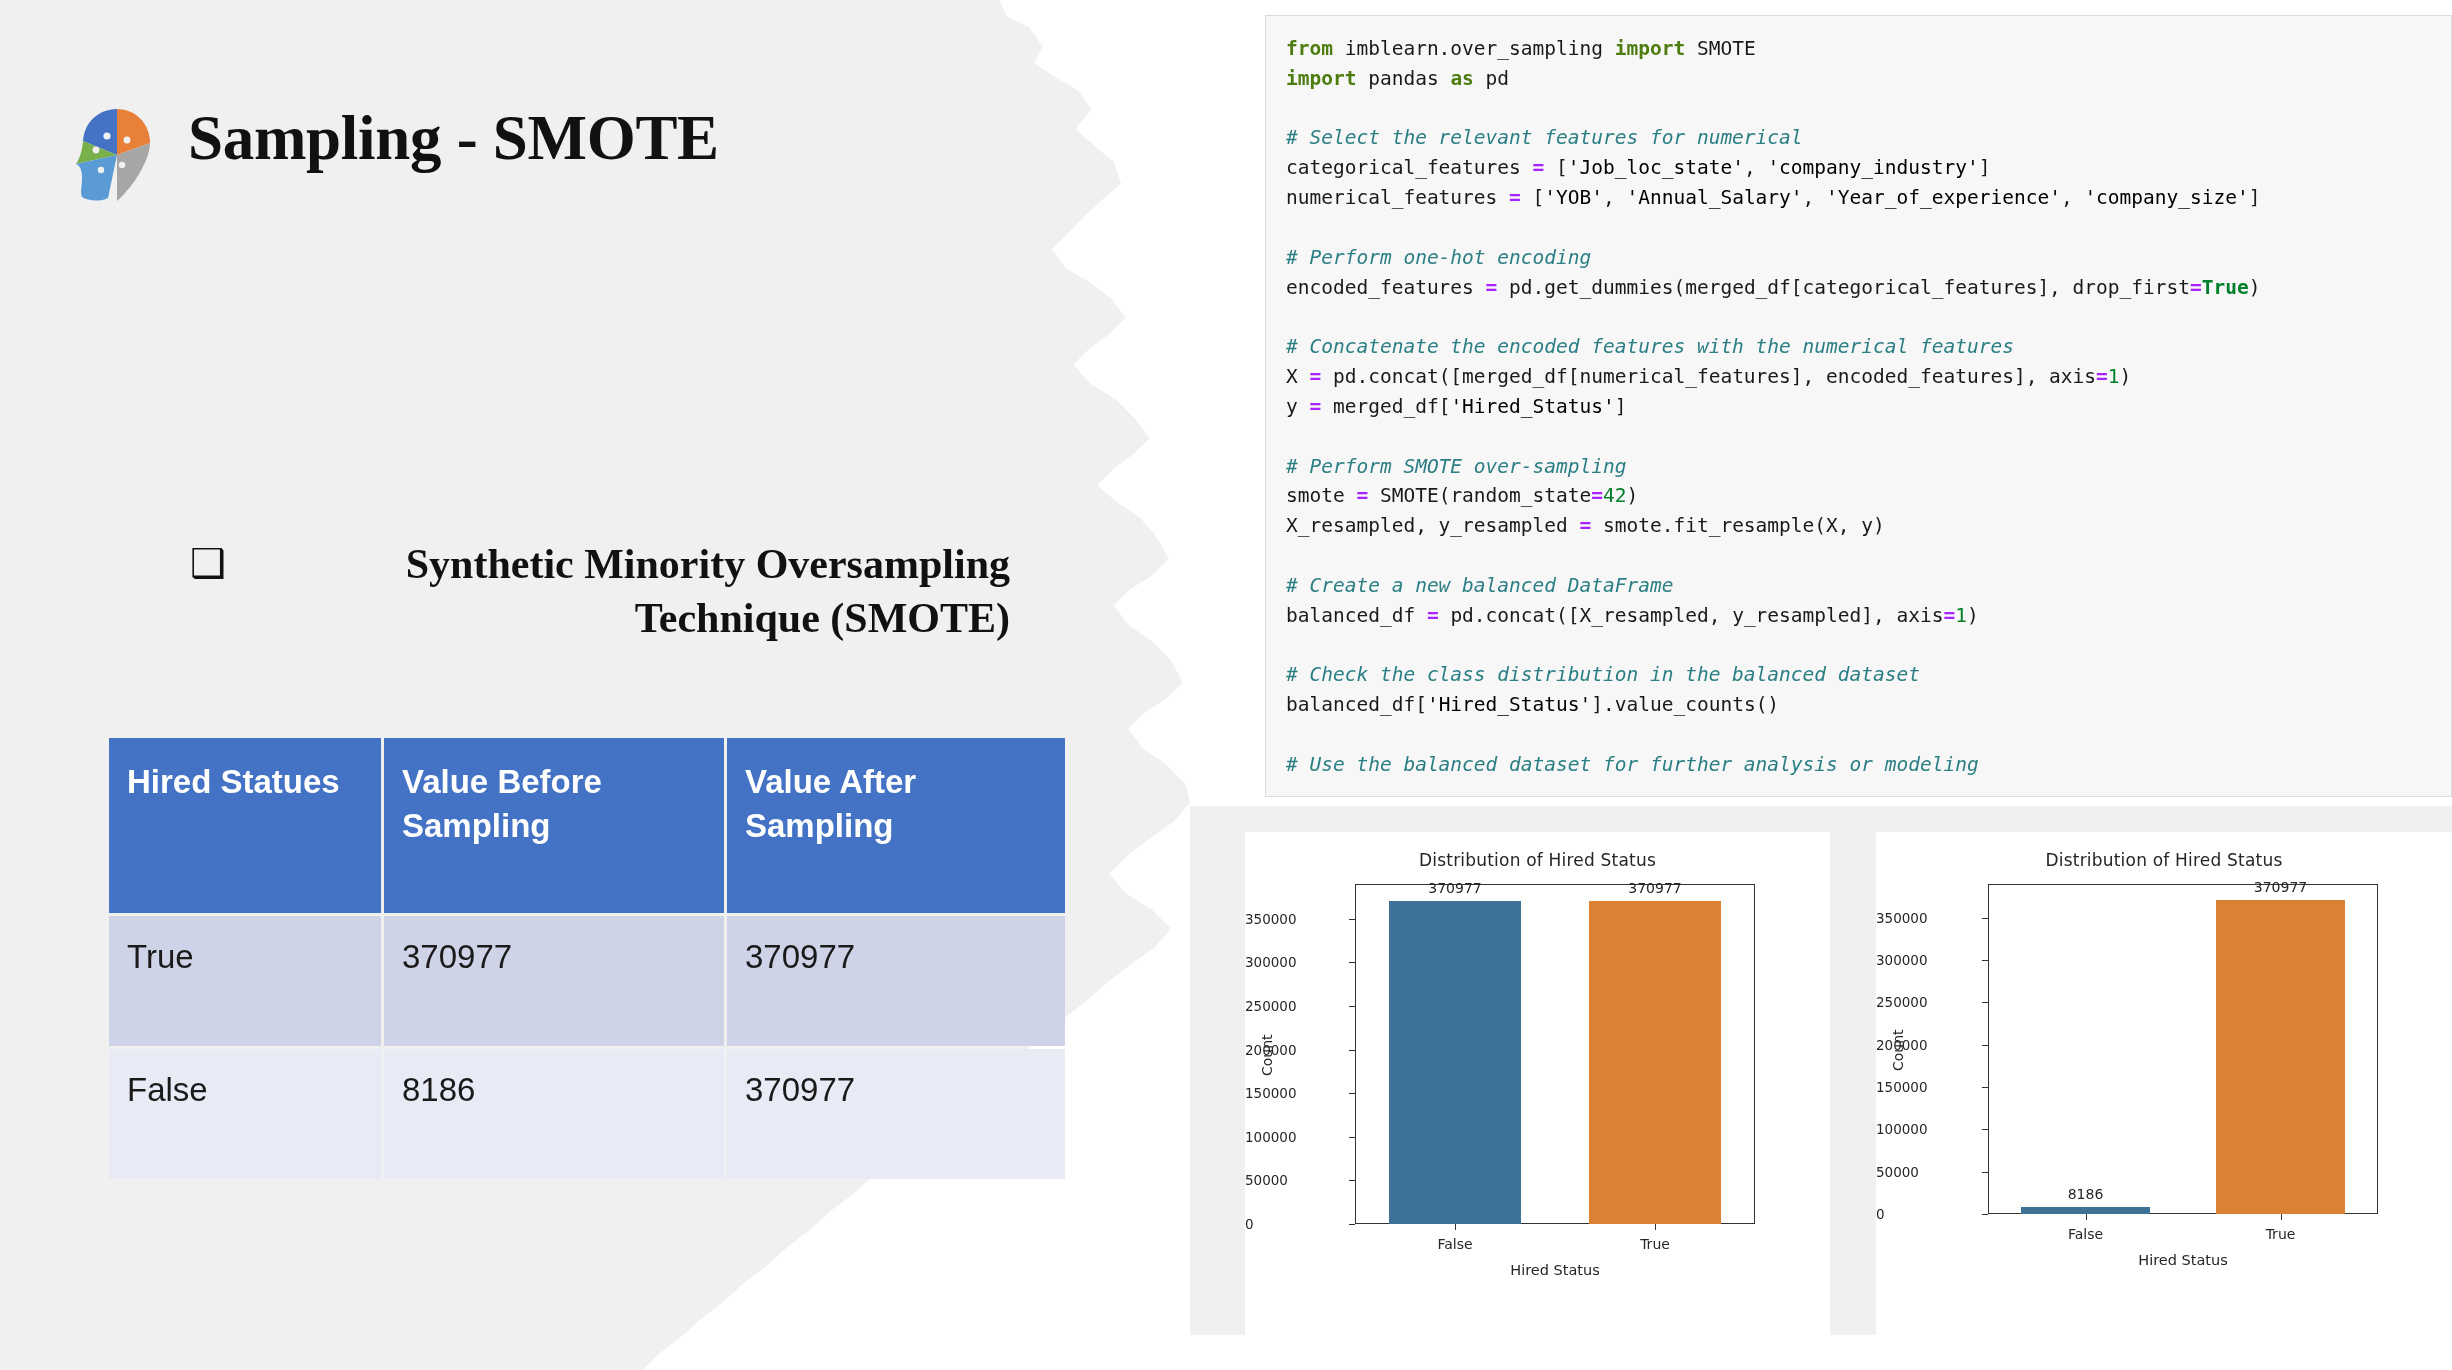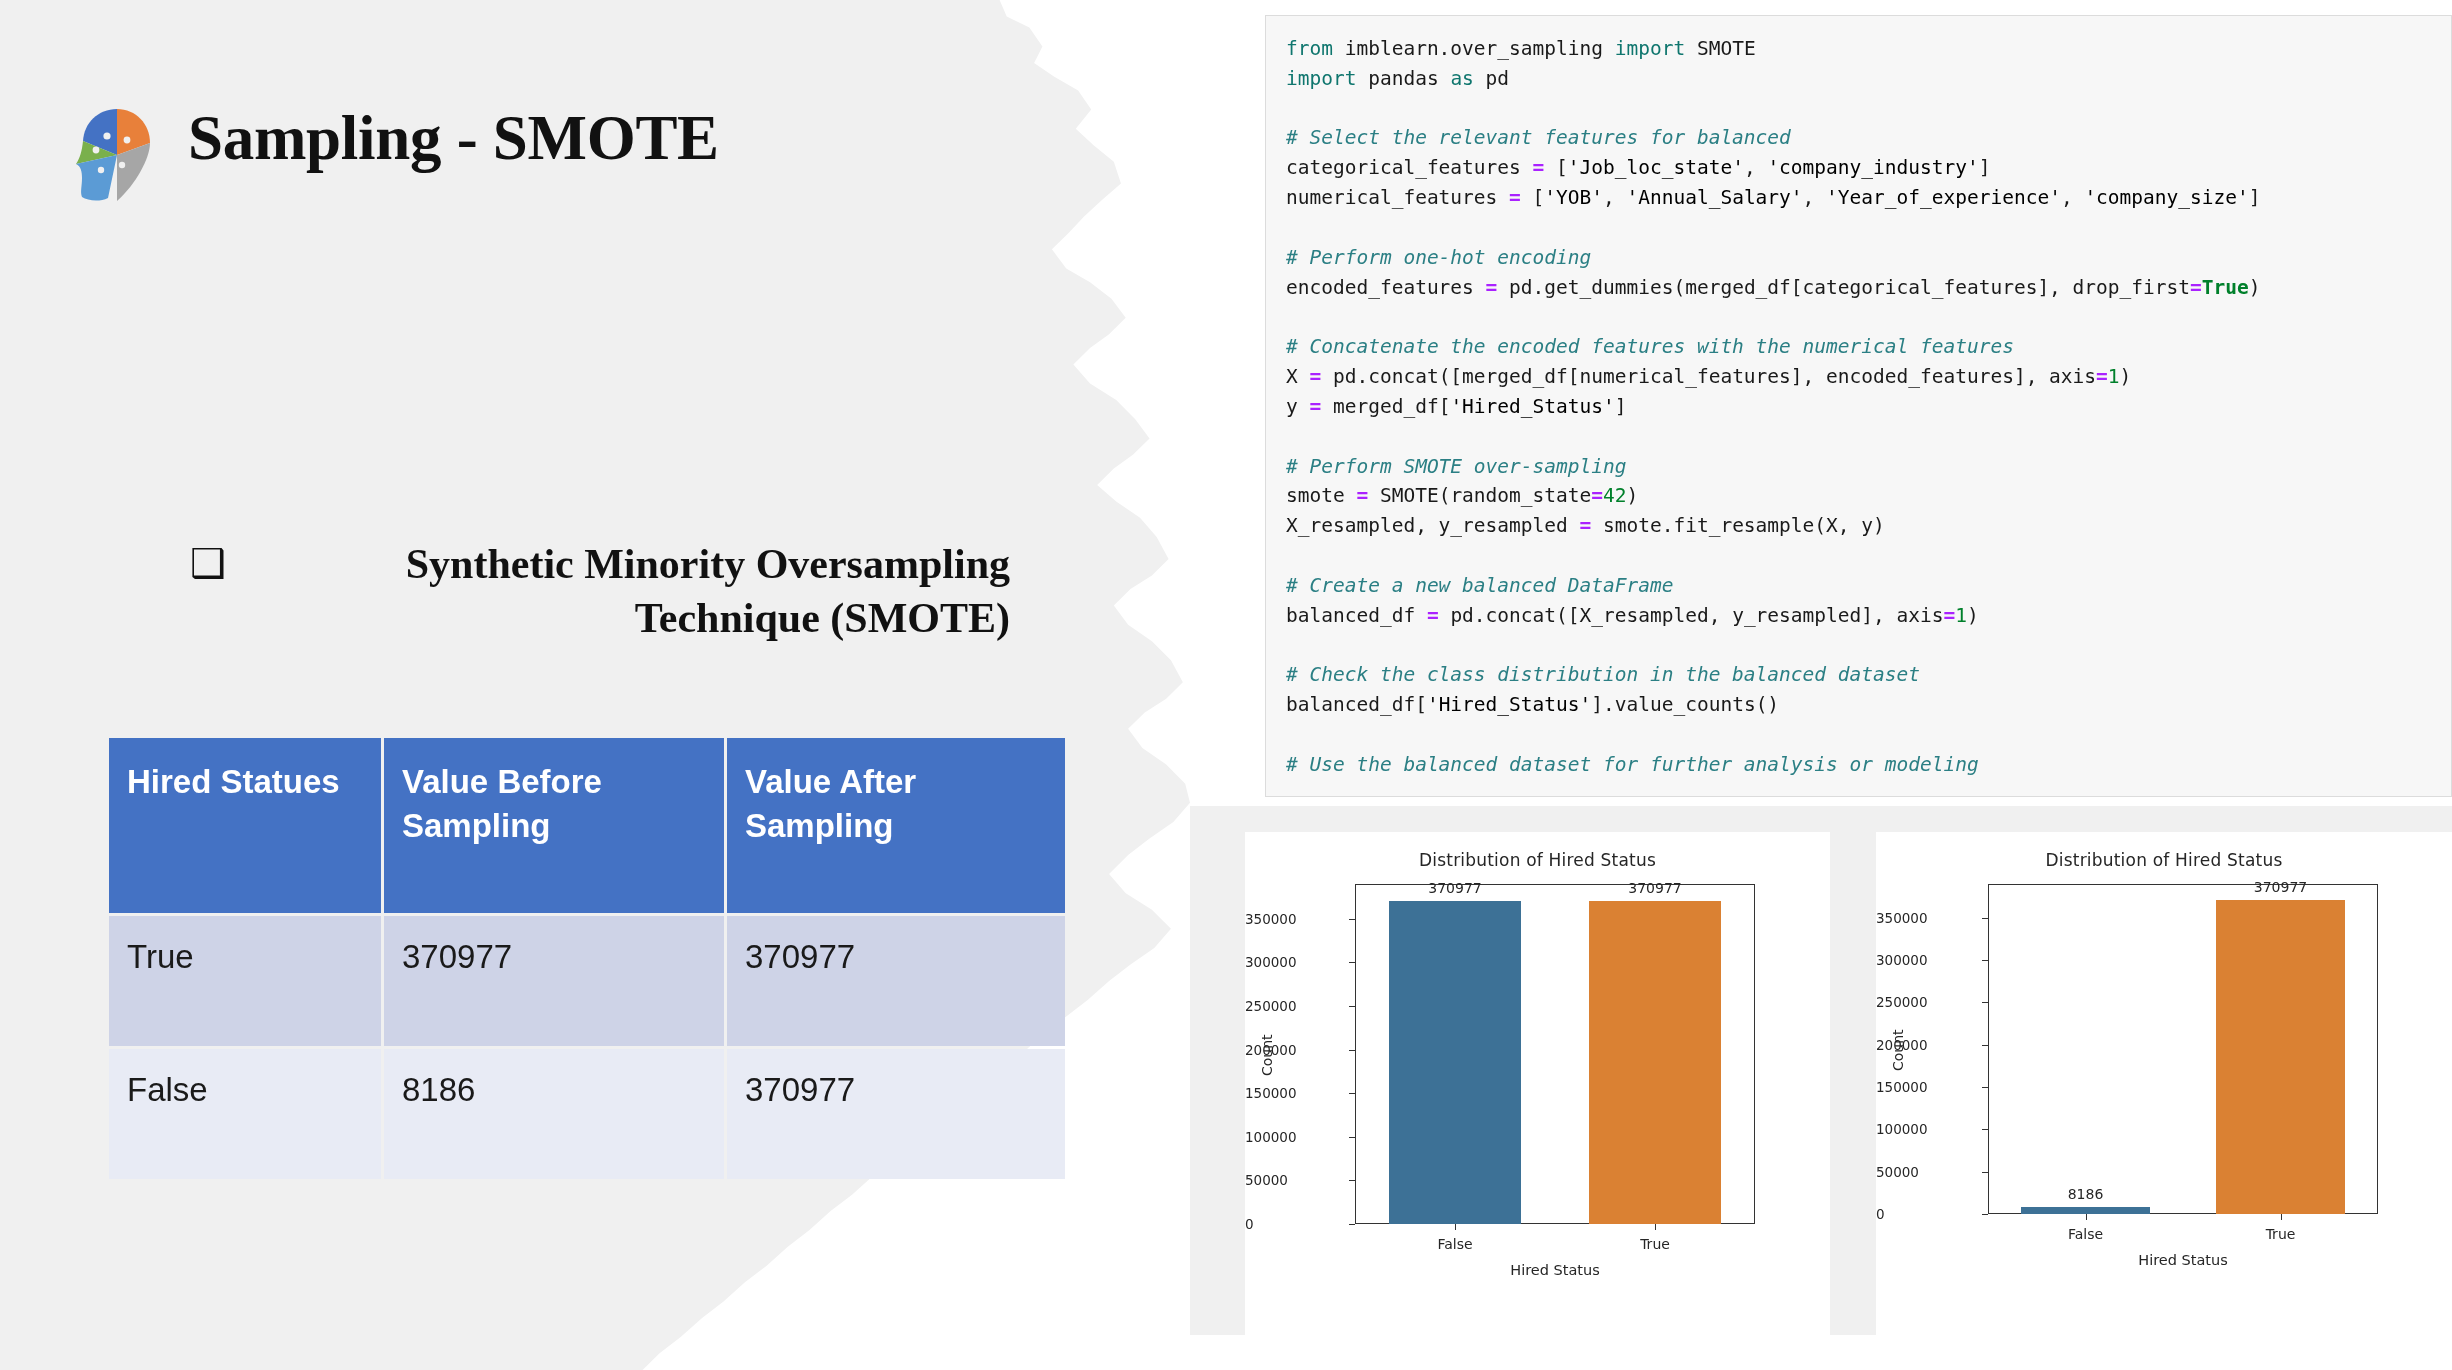--- a/index.html
+++ b/index.html
@@ -87,21 +87,21 @@
     padding: 18px 20px 16px 20px;
     font-family: "DejaVu Sans Mono", monospace;
     font-size: 19.5px; line-height: 1.53; color: #1a1a1a;
     white-space: pre; overflow: hidden;
   }
   #code-output {
     margin: 12px 0 0 8px;
     font-family: "DejaVu Sans Mono", monospace;
     font-size: 19.5px; line-height: 1.53; color: #1a1a1a; white-space: pre;
   }
-  .kw  { color: #0f766e; font-weight: 400; }
+  .kw  { color: #4d7c0f; font-weight: 700; }
   .cm  { color: #2b7f84; font-style: italic; }
   .st  { color: #000000; }
   .op  { color: #aa22ff; font-weight: 700; }
   .nu  { color: #00802b; }
   .bi  { color: #00802b; font-weight: 700; }
 
   
   #charts-strip { position: absolute; left: 1190px; top: 806px; width: 1262px; height: 529px; background: #f0f0f0; padding-left: 41px; }
   .chart-panel { position: absolute; top: 26px; background: #ffffff; }
   #chart-panel-1 { left: 55px; width: 585px; height: 503px; }
@@ -188,21 +188,21 @@
           <td>370977</td>
         </tr>
       </tbody>
     </table>
   </div>
 
   <div id="code-card">
     <pre id="code-box"><span class="kw">from </span><span>imblearn.over_sampling </span><span class="kw">import </span><span>SMOTE</span>
 <span class="kw">import </span><span>pandas </span><span class="kw">as </span><span>pd</span>
 
-<span class="cm"># Select the relevant features for balanced</span>
+<span class="cm"># Select the relevant features for numerical</span>
 <span>categorical_features </span><span class="op">=</span><span> [</span><span class="st">'Job_loc_state'</span><span>, </span><span class="st">'company_industry'</span><span>]</span>
 <span>numerical_features </span><span class="op">=</span><span> [</span><span class="st">'YOB'</span><span>, </span><span class="st">'Annual_Salary'</span><span>, </span><span class="st">'Year_of_experience'</span><span>, </span><span class="st">'company_size'</span><span>]</span>
 
 <span class="cm"># Perform one-hot encoding</span>
 <span>encoded_features </span><span class="op">=</span><span> pd.get_dummies(merged_df[categorical_features], drop_first</span><span class="op">=</span><span class="bi">True</span><span>)</span>
 
 <span class="cm"># Concatenate the encoded features with the numerical features</span>
 <span>X </span><span class="op">=</span><span> pd.concat([merged_df[numerical_features], encoded_features], axis</span><span class="op">=</span><span class="nu">1</span><span>)</span>
 <span>y </span><span class="op">=</span><span> merged_df[</span><span class="st">'Hired_Status'</span><span>]</span>
 

